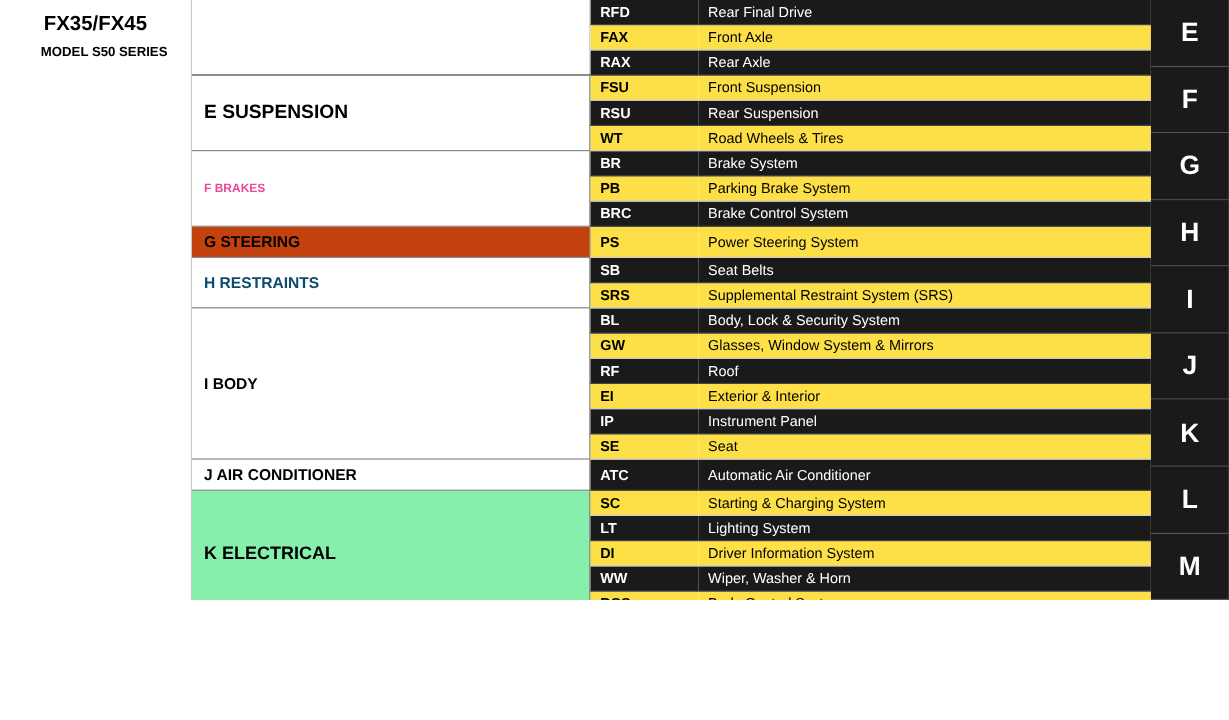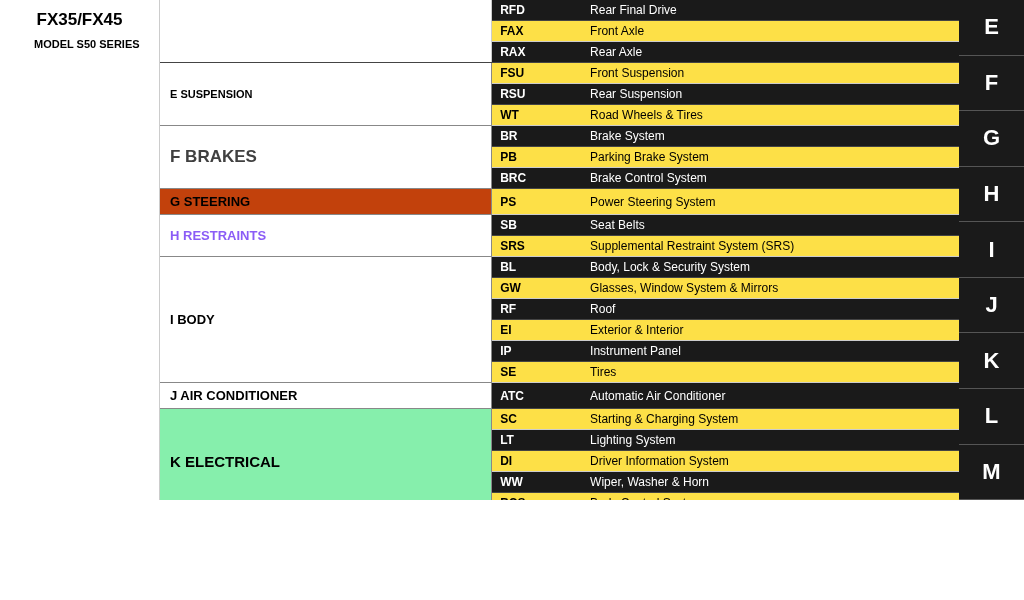--- a/index.html
+++ b/index.html
@@ -119,52 +119,52 @@
           </tr>
           <tr class="data-row-light">
             <td class="code-col bold">FAX</td>
             <td class="desc-col">Front Axle</td>
           </tr>
           <tr class="data-row-dark">
             <td class="code-col bold">RAX</td>
             <td class="desc-col">Rear Axle</td>
           </tr>
           <tr class="data-row-light">
-            <td class="section-label" rowspan="3" style="background: rgb(255, 255, 255); color: rgb(0, 0, 0); font-weight: bold; border-top: 1px solid rgb(136, 136, 136); border-bottom: 1px solid rgb(136, 136, 136); vertical-align: middle; font-size: 11px;">E  SUSPENSION</td>
+            <td class="section-label" rowspan="3" style="background: rgb(255, 255, 255); color: rgb(0, 0, 0); font-weight: bold; border-top: 1px solid rgb(136, 136, 136); border-bottom: 1px solid rgb(136, 136, 136); vertical-align: middle; font-size: 16px;">E  SUSPENSION</td>
             <td class="code-col bold">FSU</td>
             <td class="desc-col">Front Suspension</td>
           </tr>
           <tr class="data-row-dark">
             <td class="code-col bold">RSU</td>
             <td class="desc-col">Rear Suspension</td>
           </tr>
           <tr class="data-row-light">
             <td class="code-col bold">WT</td>
             <td class="desc-col">Road Wheels &amp; Tires</td>
           </tr>
           <tr class="data-row-dark">
-            <td class="section-label" rowspan="3" style="background: rgb(255, 255, 255); color: #404040; font-weight: bold; border-top: 1px solid rgb(136, 136, 136); border-bottom: 1px solid rgb(136, 136, 136); vertical-align: middle; font-size: 17px;">F  BRAKES</td>
+            <td class="section-label" rowspan="3" style="background: rgb(255, 255, 255); color: #ec4899; font-weight: bold; border-top: 1px solid rgb(136, 136, 136); border-bottom: 1px solid rgb(136, 136, 136); vertical-align: middle; font-size: 10px;">F  BRAKES</td>
             <td class="code-col bold">BR</td>
             <td class="desc-col">Brake System</td>
           </tr>
           <tr class="data-row-light">
             <td class="code-col bold">PB</td>
             <td class="desc-col">Parking Brake System</td>
           </tr>
           <tr class="data-row-dark">
             <td class="code-col bold">BRC</td>
             <td class="desc-col">Brake Control System</td>
           </tr>
           <tr class="data-row-light">
             <td class="section-label" rowspan="1" style="background: #c2410c; color: rgb(0, 0, 0); font-weight: bold; border-top: 1px solid rgb(136, 136, 136); border-bottom: 1px solid rgb(136, 136, 136); vertical-align: middle; font-size: 13px;">G  STEERING</td>
             <td class="code-col bold">PS</td>
             <td class="desc-col">Power Steering System</td>
           </tr>
           <tr class="data-row-dark">
-            <td class="section-label" rowspan="2" style="background: rgb(255, 255, 255); color: #8b5cf6; font-weight: bold; border-top: 1px solid rgb(136, 136, 136); border-bottom: 1px solid rgb(136, 136, 136); vertical-align: middle; font-size: 13px;">H  RESTRAINTS</td>
+            <td class="section-label" rowspan="2" style="background: rgb(255, 255, 255); color: #0c4a6e; font-weight: bold; border-top: 1px solid rgb(136, 136, 136); border-bottom: 1px solid rgb(136, 136, 136); vertical-align: middle; font-size: 13px;">H  RESTRAINTS</td>
             <td class="code-col bold">SB</td>
             <td class="desc-col">Seat Belts</td>
           </tr>
           <tr class="data-row-light">
             <td class="code-col bold">SRS</td>
             <td class="desc-col">Supplemental Restraint System (SRS)</td>
           </tr>
           <tr class="data-row-dark">
             <td class="section-label" rowspan="6" style="background: rgb(255, 255, 255); color: rgb(0, 0, 0); font-weight: bold; border-top: 1px solid rgb(136, 136, 136); border-bottom: 1px solid rgb(136, 136, 136); vertical-align: middle; font-size: 13px; margin-top: 36px;">I  BODY</td>
             <td class="code-col bold">BL</td>
@@ -181,21 +181,21 @@
           <tr class="data-row-light">
             <td class="code-col bold">EI</td>
             <td class="desc-col">Exterior &amp; Interior</td>
           </tr>
           <tr class="data-row-dark">
             <td class="code-col bold">IP</td>
             <td class="desc-col">Instrument Panel</td>
           </tr>
           <tr class="data-row-light">
             <td class="code-col bold">SE</td>
-            <td class="desc-col">Tires</td>
+            <td class="desc-col">Seat</td>
           </tr>
           <tr class="data-row-dark">
             <td class="section-label" rowspan="1" style="background: rgb(255, 255, 255); color: #000000; font-weight: bold; border-top: 1px solid rgb(136, 136, 136); border-bottom: 1px solid rgb(136, 136, 136); vertical-align: middle; font-size: 13px;">J  AIR CONDITIONER</td>
             <td class="code-col bold">ATC</td>
             <td class="desc-col">Automatic Air Conditioner</td>
           </tr>
           <tr class="data-row-light">
             <td class="section-label" rowspan="5" style="background: #86efac; color: rgb(0, 0, 0); font-weight: bold; border-top: 1px solid rgb(136, 136, 136); border-bottom: 1px solid rgb(136, 136, 136); vertical-align: middle; font-size: 15px;">K  ELECTRICAL</td>
             <td class="code-col bold">SC</td>
             <td class="desc-col">Starting &amp; Charging System</td>

